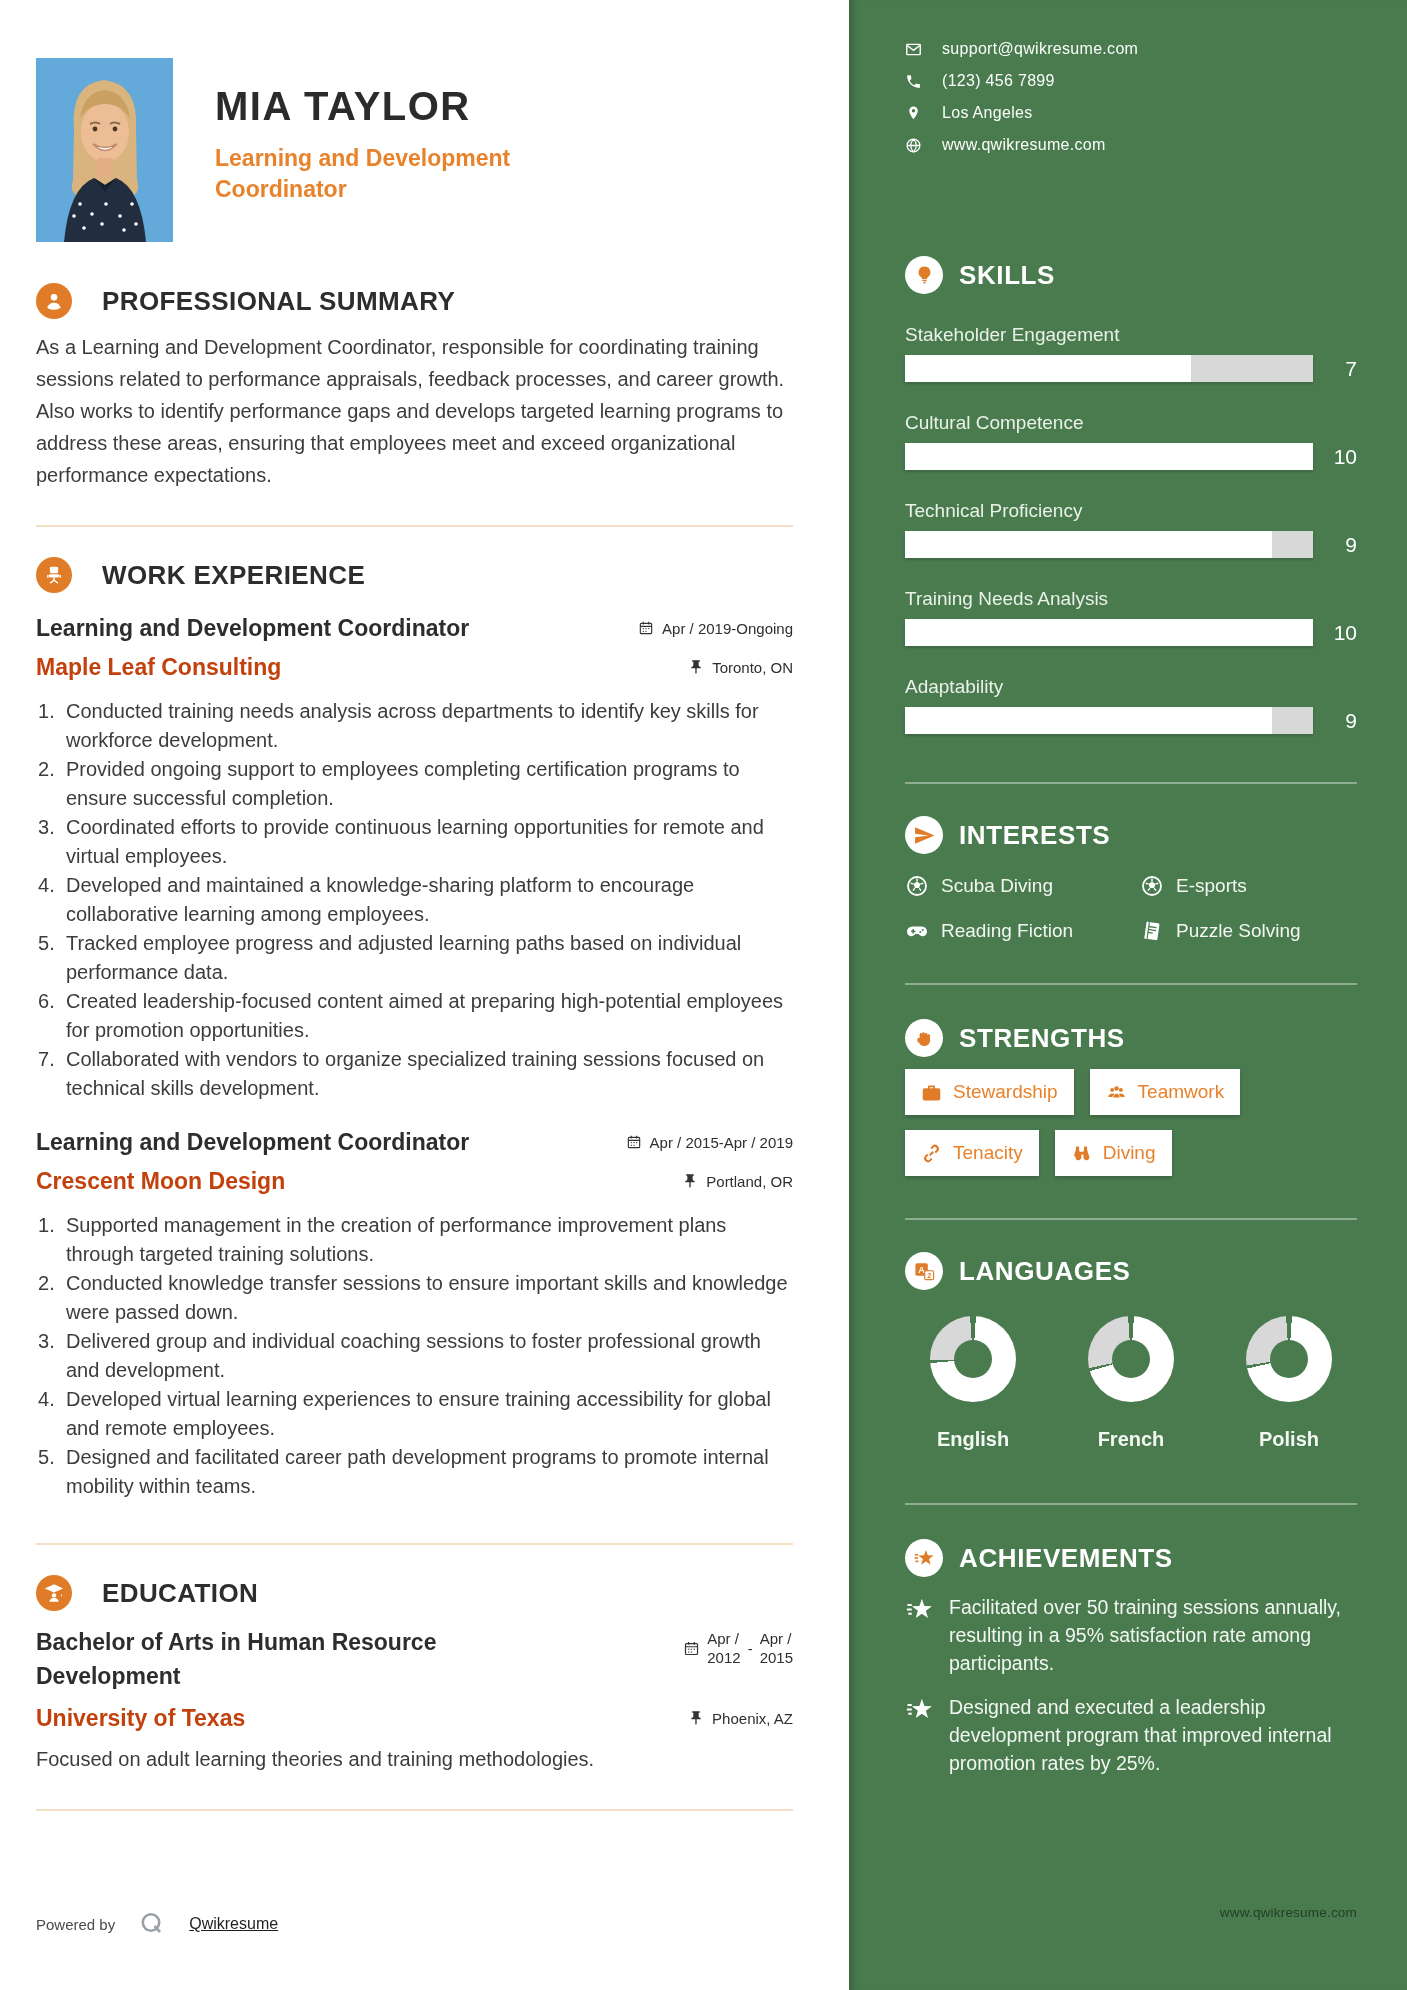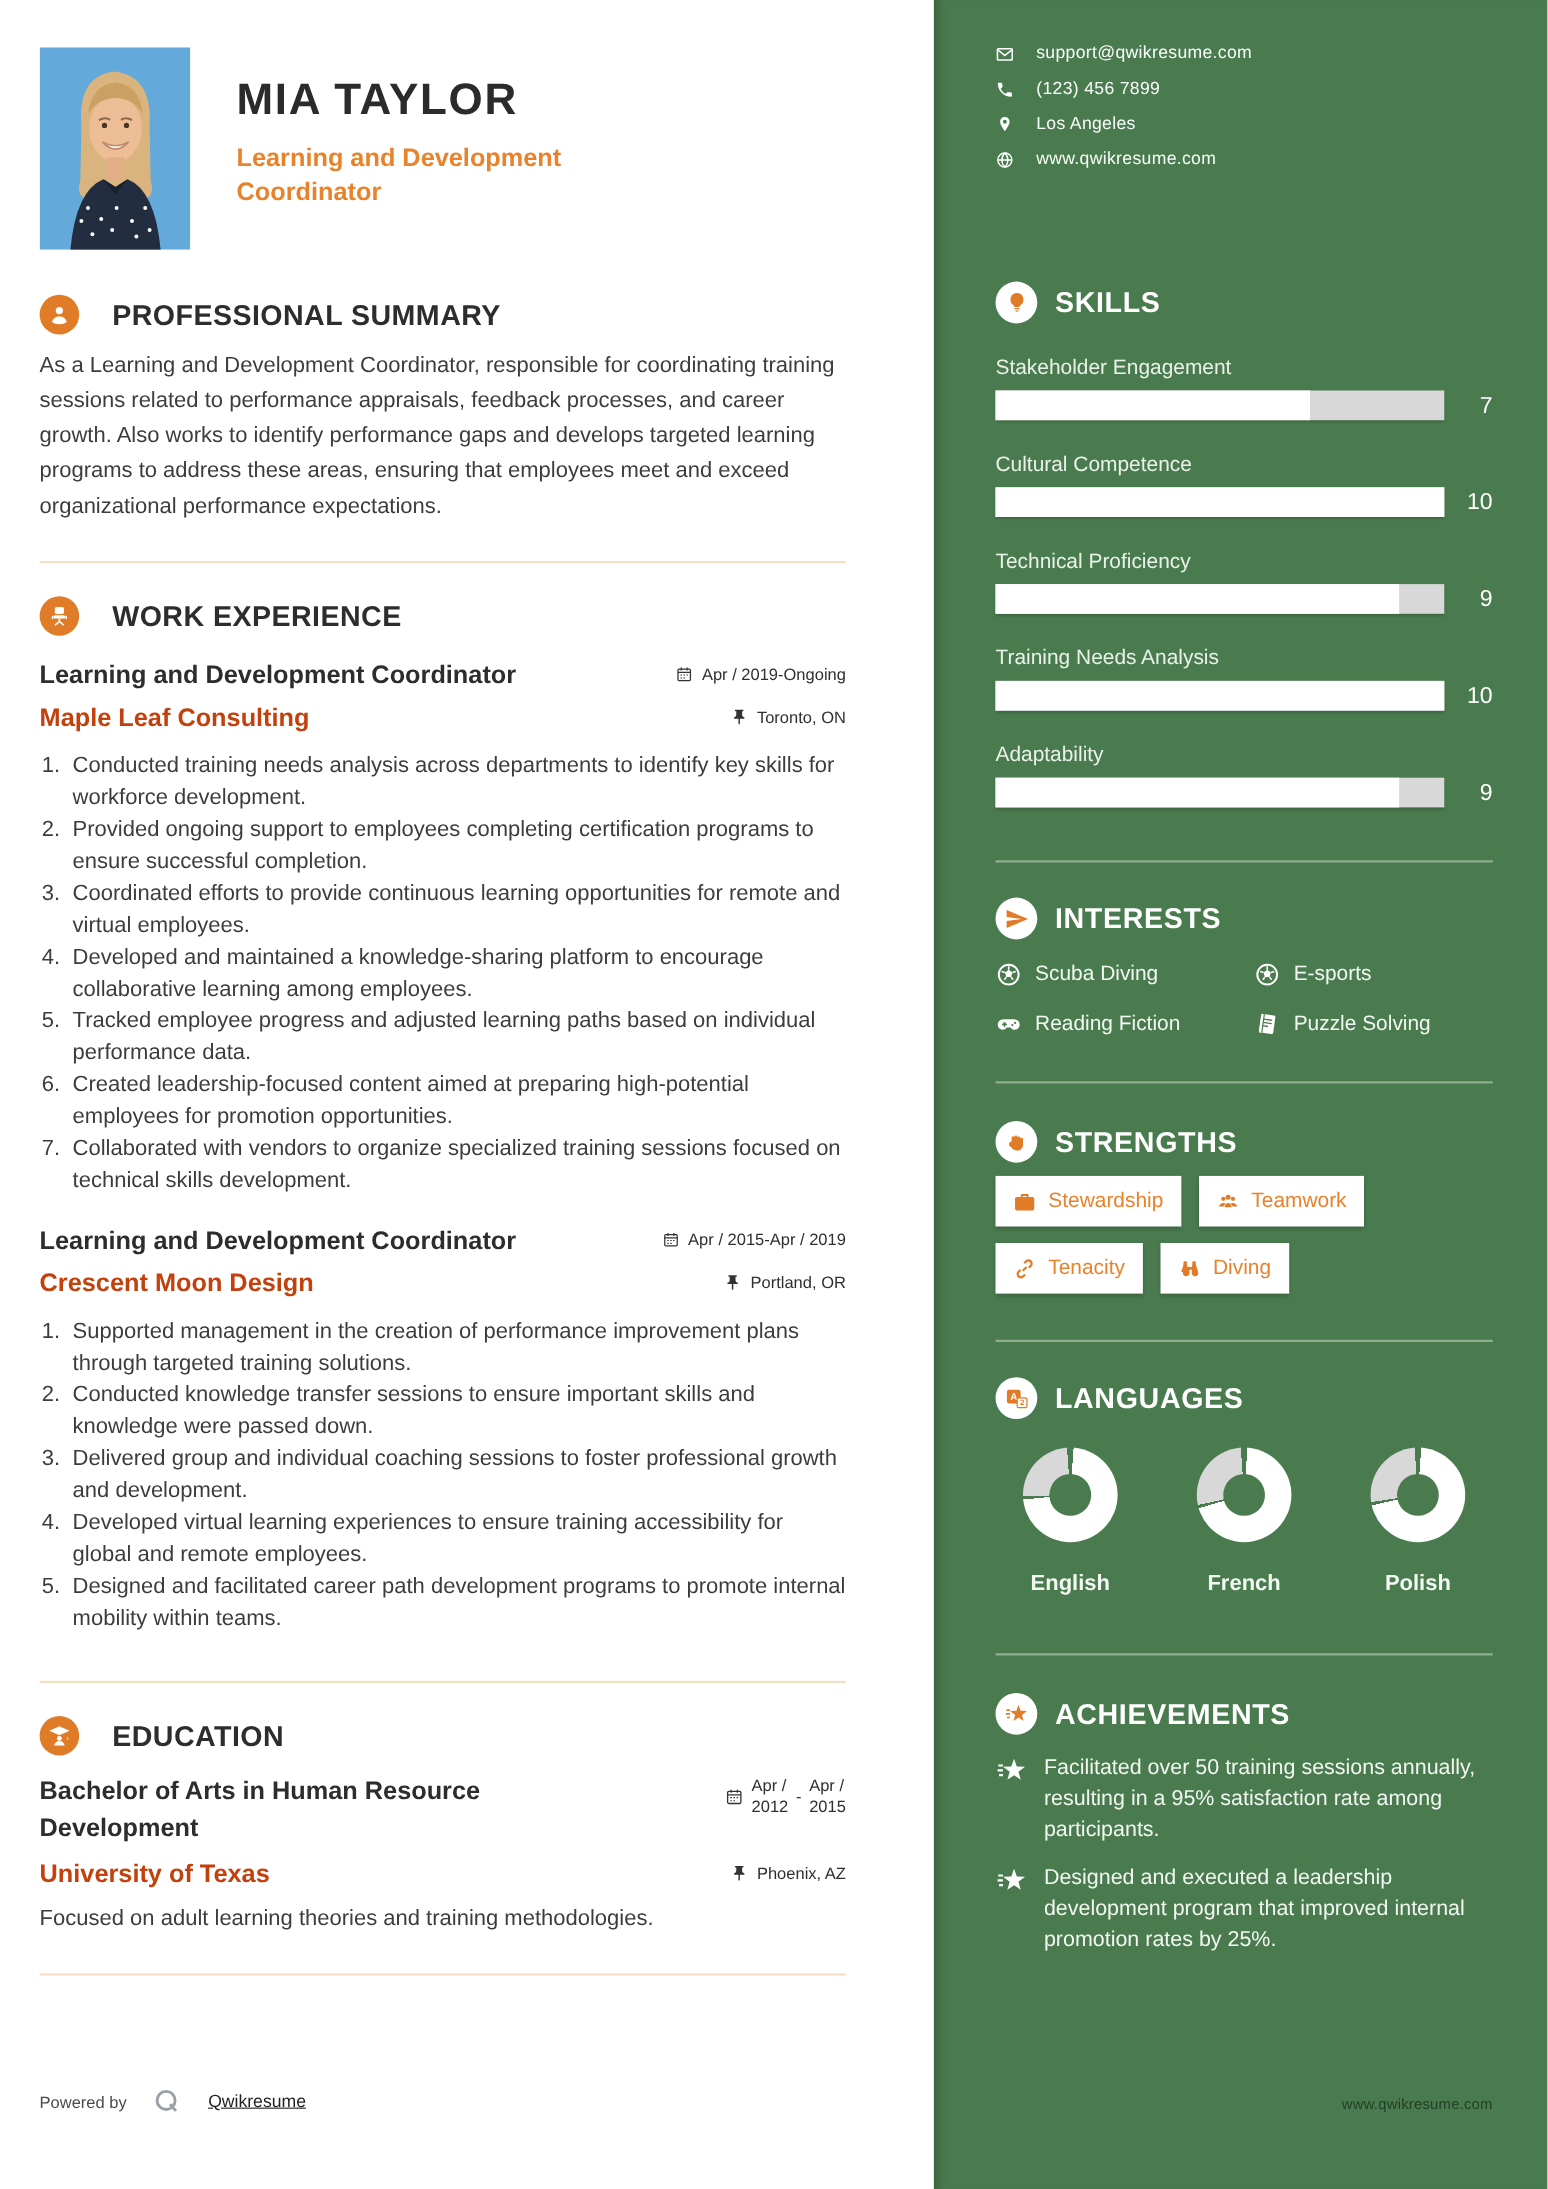--- a/index.html
+++ b/index.html
@@ -1,19 +1,19 @@
 <!DOCTYPE html>
 <html><head>
 <meta charset="utf-8">
 <style>
   html,body{margin:0;padding:0;background:#e9e9e9;}
   .page{position:relative;width:1407px;height:1990px;margin:0 auto;background:#ffffff;
         font-family:"Liberation Sans",sans-serif;display:flex;overflow:hidden;}
   
-  .left{width:849px;box-sizing:border-box;padding:0 80px 0 36px;}
+  .left{width:849px;box-sizing:border-box;padding:0 56px 0 36px;margin-top:15px;}
   .id-block{display:flex;margin-top:43px;}
   .photo{width:137px;height:184px;flex:none;display:block;}
   .id-text{margin-left:42px;padding-top:26px;}
   .name{font-size:40px;font-weight:700;color:#2b2b2b;letter-spacing:1.5px;}
   .role{margin-top:14px;font-size:23px;font-weight:700;color:#e8822b;line-height:1.35;width:330px;}
   .sec{margin-top:40px;}
   .sec-head{display:flex;align-items:center;gap:30px;}
   .sec-circle{width:36px;height:36px;border-radius:50%;background:#e07b27;display:flex;
               align-items:center;justify-content:center;flex:none;}
   .sec-circle svg{width:22px;height:22px;}
@@ -33,21 +33,21 @@
                padding-left:30px;position:relative;}
   ol.duties li::before{content:counter(li) ".";position:absolute;left:2px;color:#3c3c3c;}
   
   .edu-grid{display:flex;justify-content:space-between;margin-top:14px;}
   .degree{font-size:23px;font-weight:700;color:#2d2d2d;line-height:34px;max-width:440px;}
   .edu-right{display:flex;flex-direction:column;align-items:flex-end;gap:16px;padding-top:4px;}
   .date-stack{display:flex;align-items:center;gap:7px;font-size:15px;color:#2f2f2f;}
   .date-stack .col{display:flex;flex-direction:column;line-height:19px;text-align:left;}
   .edu-sub{display:flex;justify-content:space-between;align-items:baseline;margin-top:12px;}
   .edu-note{margin-top:16px;font-size:20px;color:#3c3c3c;}
-  .footer{position:absolute;left:36px;bottom:66px;display:flex;align-items:center;gap:24px;}
+  .footer{position:absolute;left:36px;bottom:53px;display:flex;align-items:center;gap:24px;}
   .powered{font-size:15px;color:#4a4a4a;}
   .qlogo svg{width:26px;height:26px;display:block;}
   .brand{font-size:16px;color:#1f1f1f;text-decoration:underline;font-weight:400;}
   
   .right{width:558px;box-sizing:border-box;background:#4a7b4f;color:#f2f7f1;
          padding:40px 50px 0 56px;position:relative;flex:none;
          box-shadow:inset 10px 0 12px -10px rgba(0,0,0,.4);}
   .c-row{display:flex;align-items:center;gap:20px;margin-bottom:14px;font-size:16px;
          letter-spacing:.3px;color:#fbfdfb;}
   .c-row svg{width:17px;height:17px;flex:none;}

